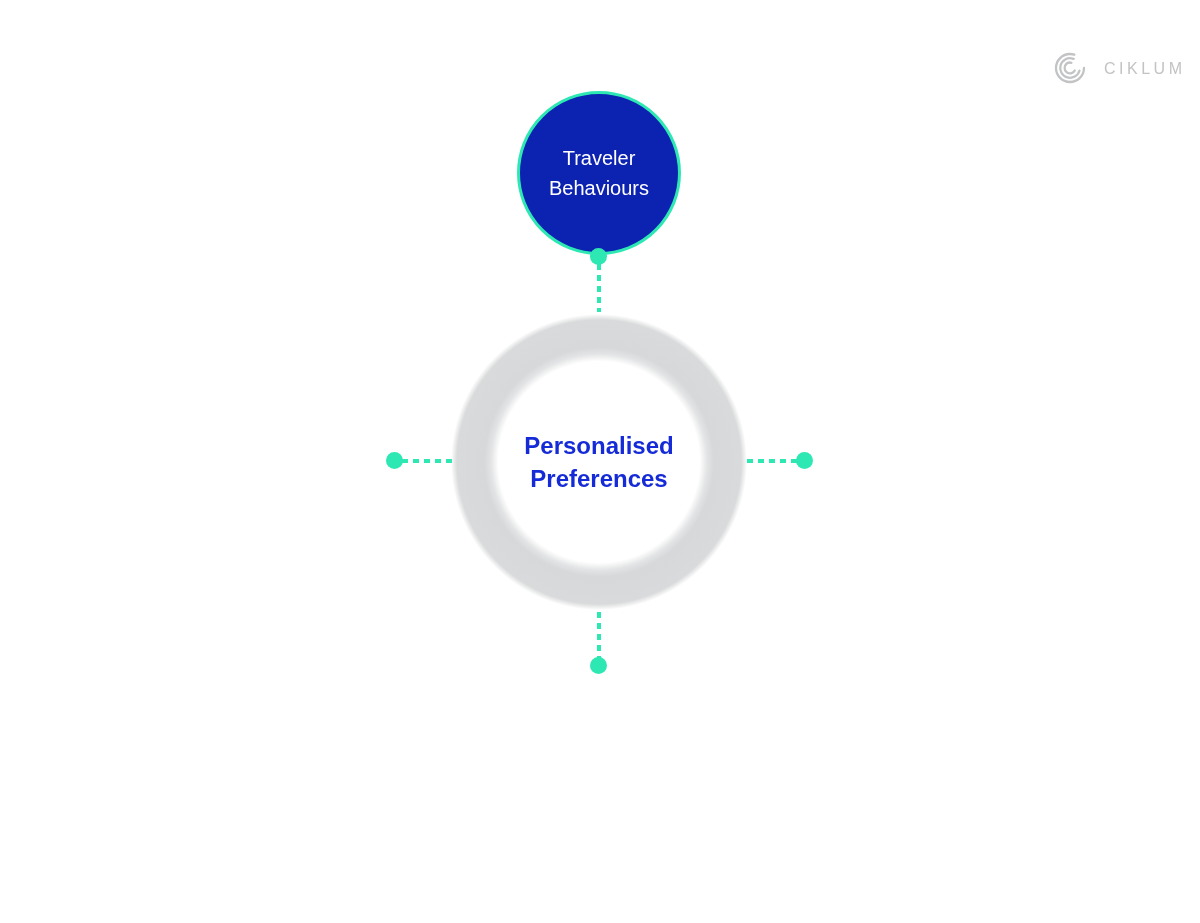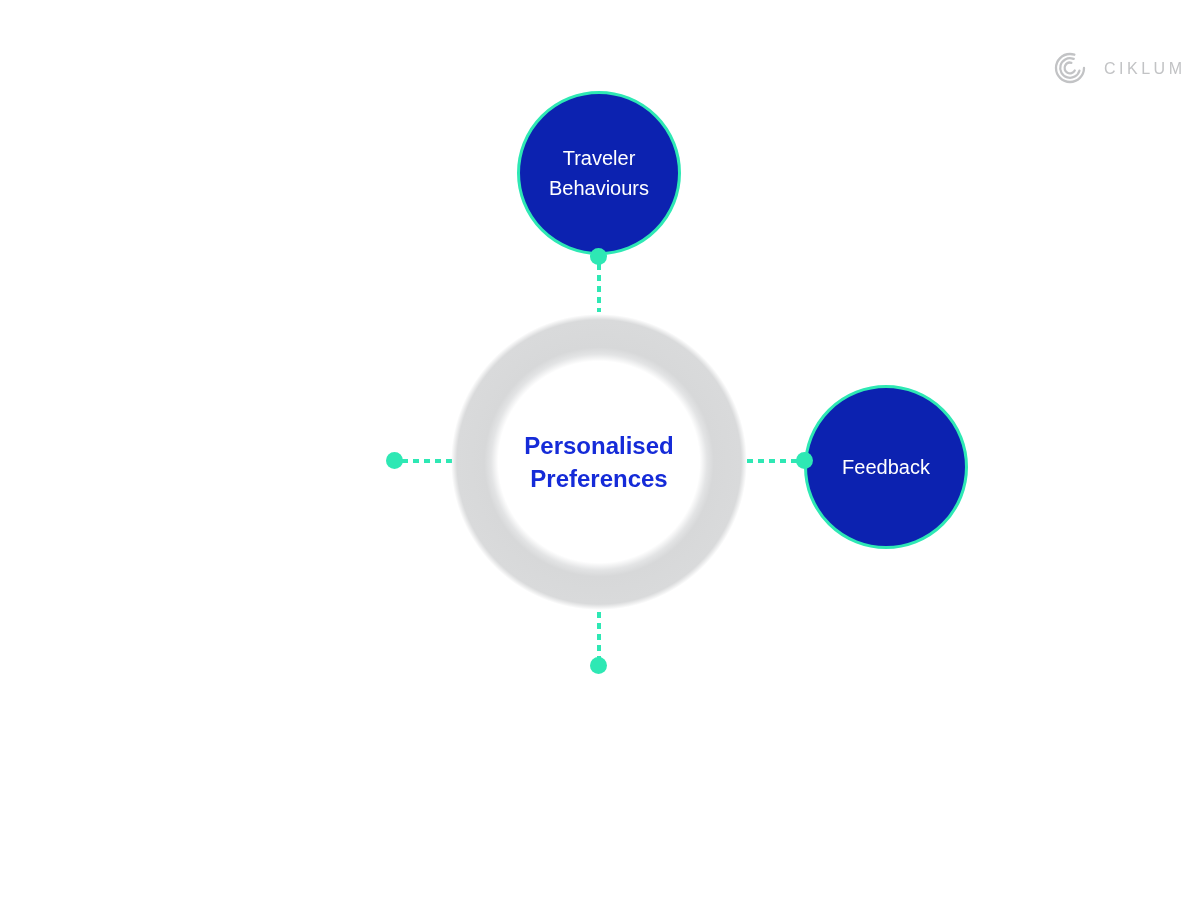--- a/index.html
+++ b/index.html
@@ -148,19 +148,15 @@
       <span>Preferences</span>
     </div>
   </div>
 
   <div class="node node-top">
     <span>Traveler</span>
     <span>Behaviours</span>
   </div>
 
 
-  <div class="node node-right">
-    <span>Feedback</span>
-    <span></span>
-  </div>
 
 
 </div>
 
 </body></html>

